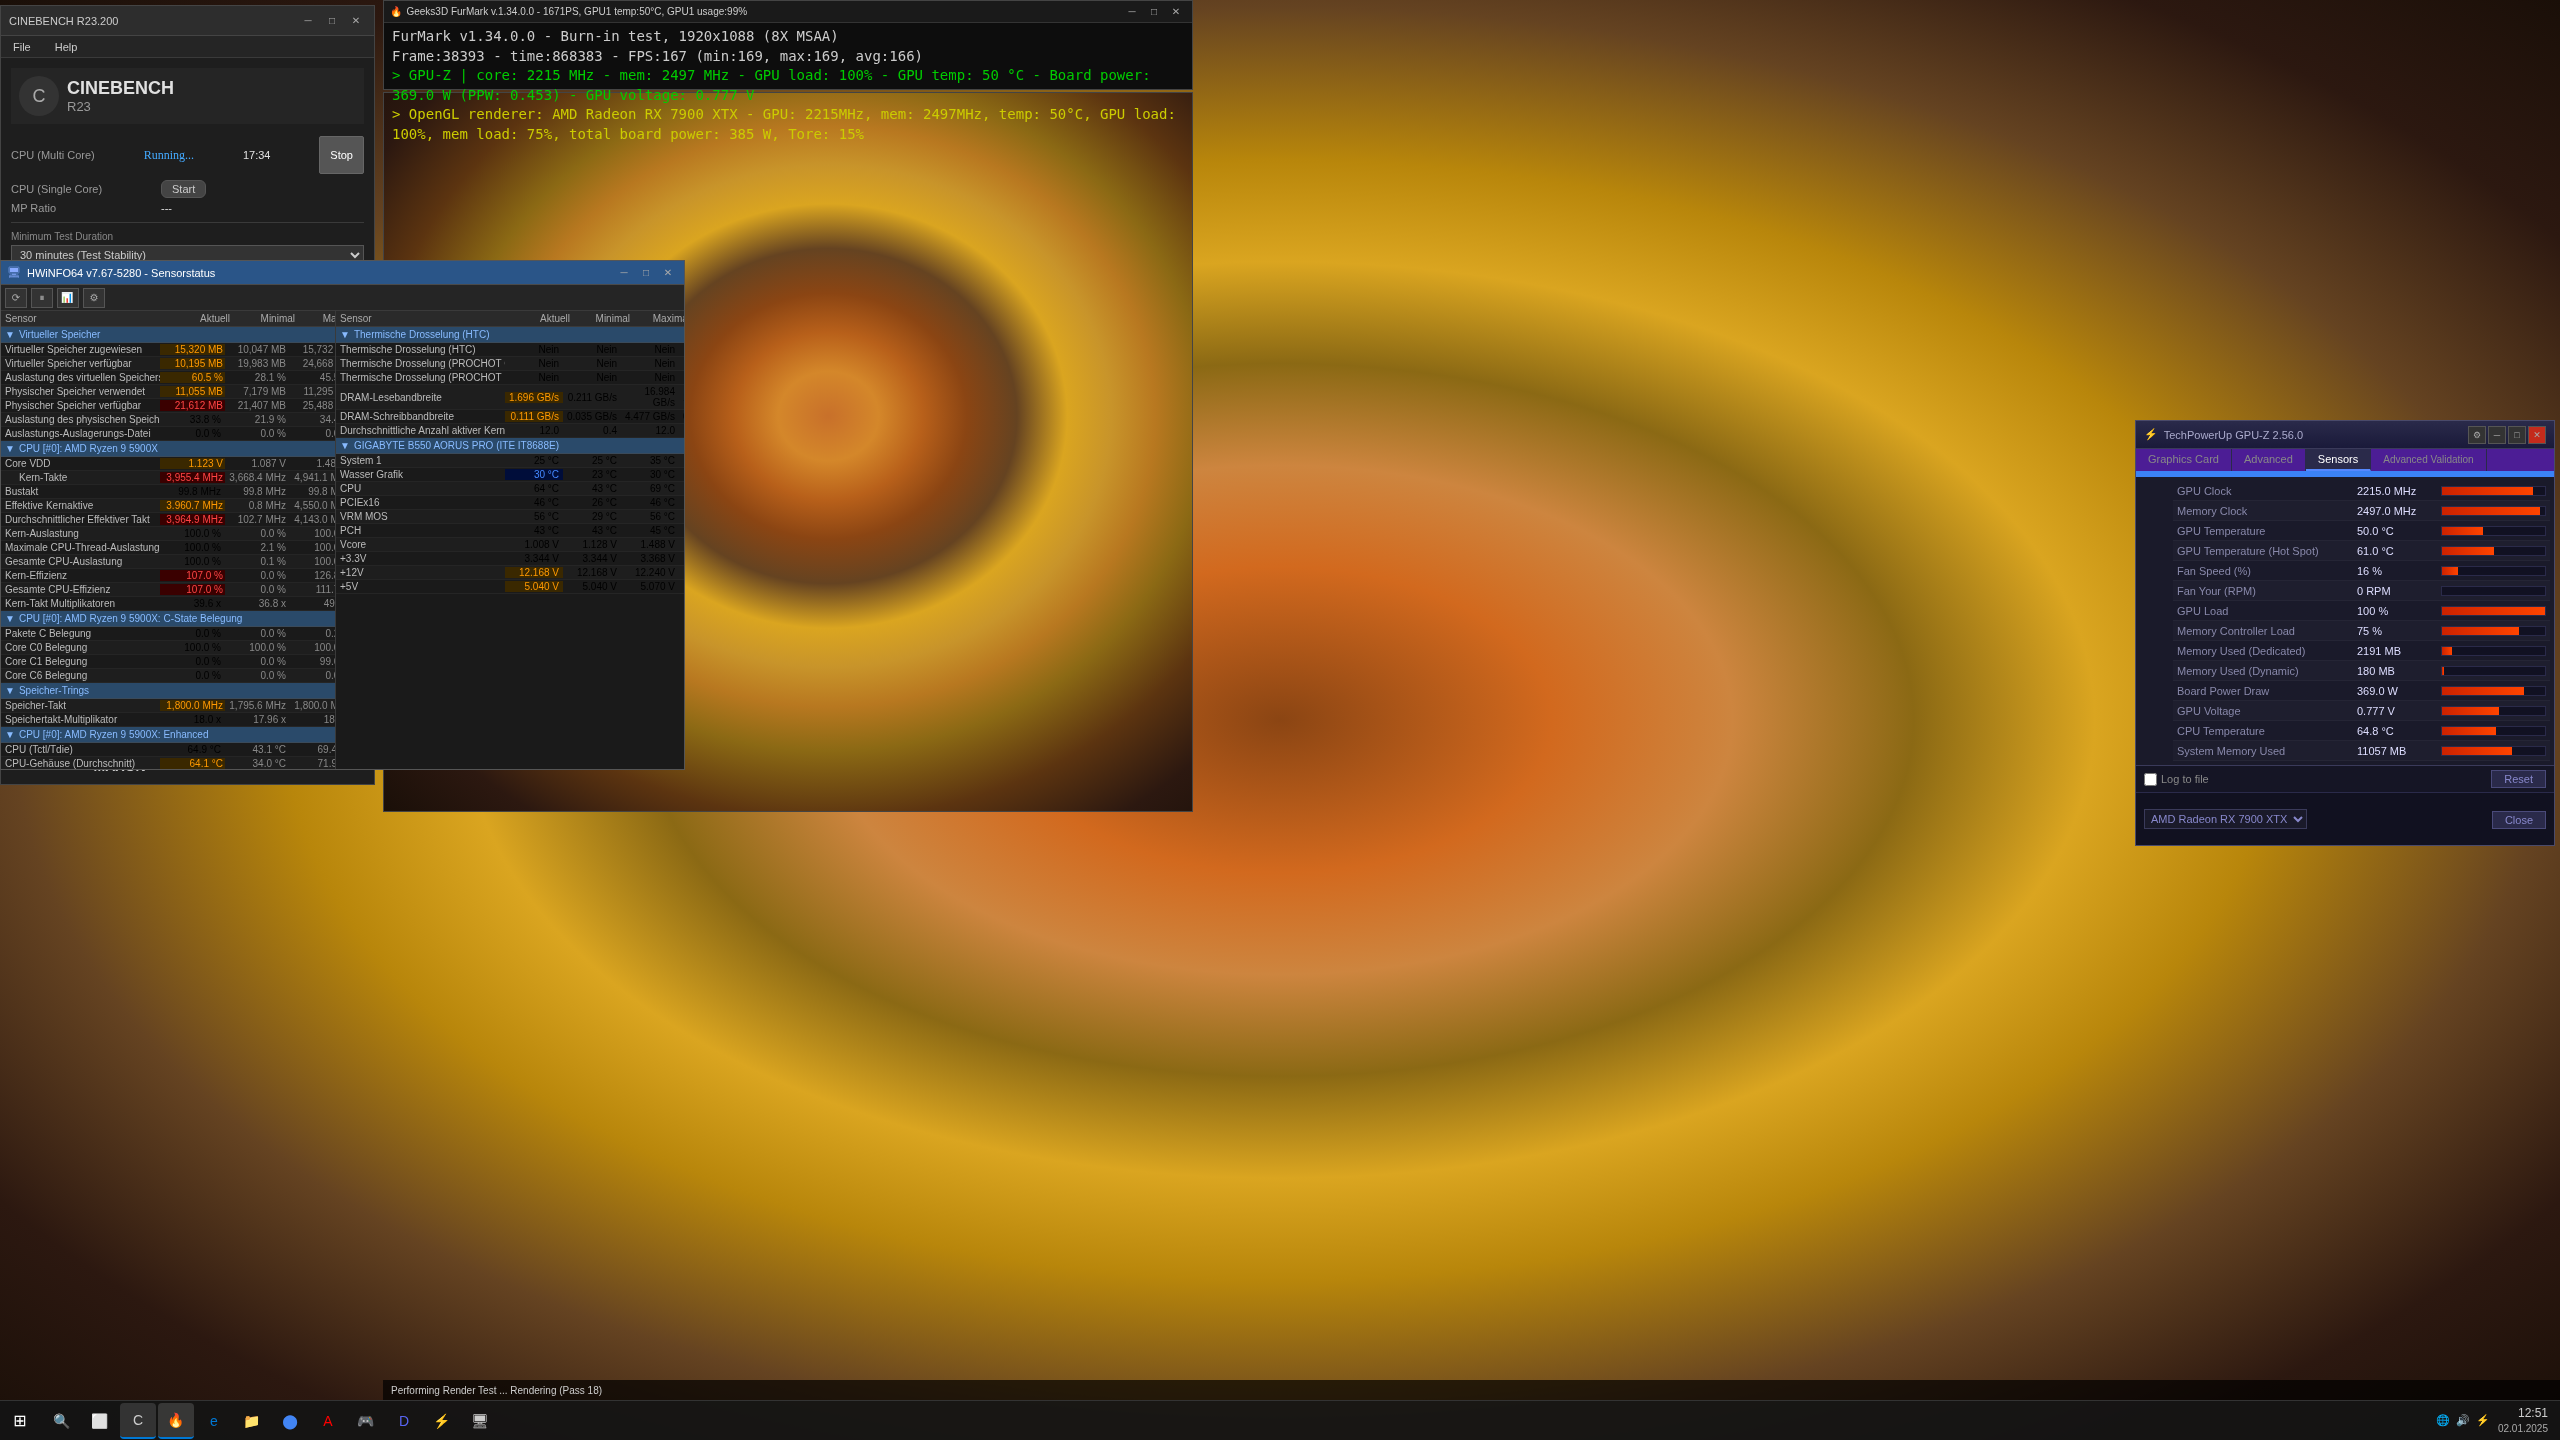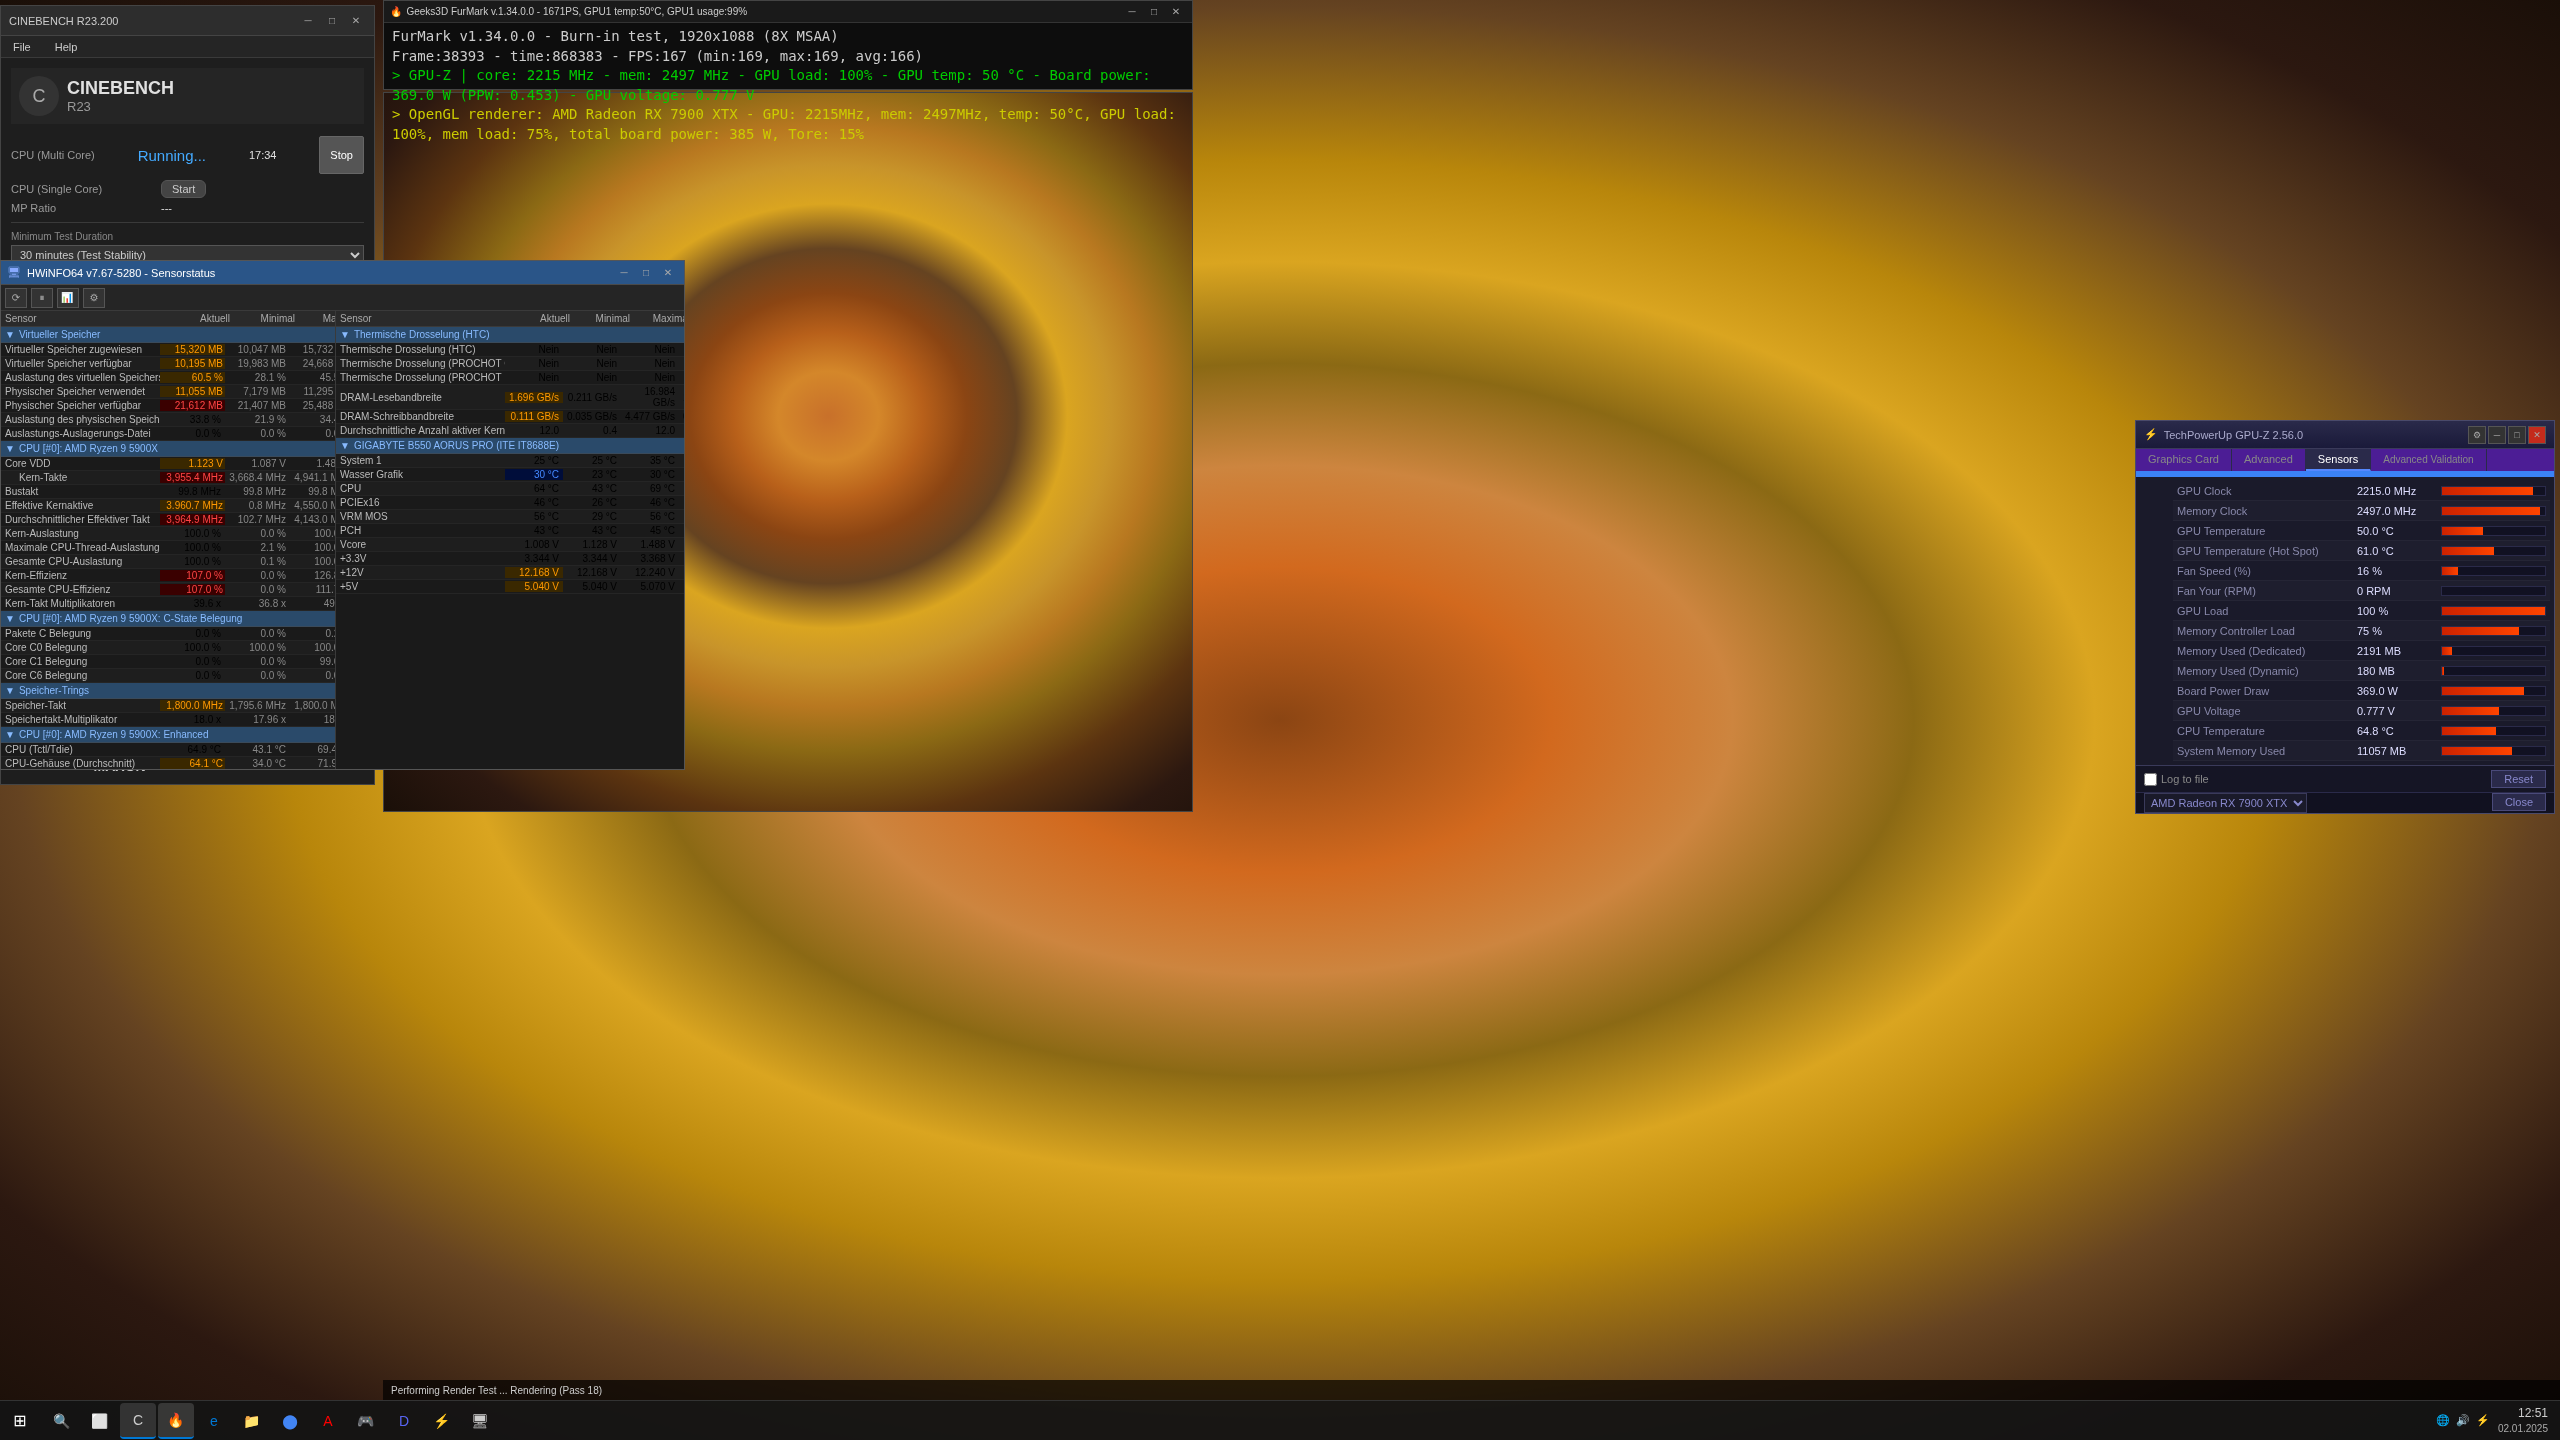--- a/index.html
+++ b/index.html
@@ -543,21 +543,21 @@
     <div class="cb-logo-area">
       <div class="cb-logo-circle">C</div>
       <div>
         <div class="cb-logo-text">CINEBENCH</div>
         <div class="cb-logo-num">R23</div>
       </div>
     </div>
 
     <div class="cb-timer-row">
       <span style="color:#999;font-size:11px;">CPU (Multi Core)</span>
-      <span style="color:#4af;margin:0 8px;font-size:15px;">Running...</span>
+      <span style="color:#4af;margin:0 8px;font-size:12px;font-family:Liberation Serif, serif;">Running...</span>
       <span style="color:#e0e0e0;margin-right:8px;font-size:11px;">17:34</span>
       <button class="cb-stop-btn">Stop</button>
     </div>
 
     <div class="cb-row">
       <span class="cb-label">CPU (Single Core)</span>
       <button class="cb-btn">Start</button>
     </div>
 
     <div class="cb-row">
@@ -1168,21 +1168,21 @@
     </div>
   </div>
 
   <div class="gpuz-footer">
     <div class="gpuz-log-check">
       <input type="checkbox" style="">
       <span>Log to file</span>
     </div>
     <button class="gpuz-footer-btn">Reset</button>
   </div>
-  <div style="padding:0 8px;background:#111120;border-top:1px solid #2a2a4a;display:flex;align-items:flex-start;justify-content:space-between;gap:20px;">
+  <div style="padding:16px 8px;background:#111120;border-top:1px solid #2a2a4a;display:flex;align-items:flex-end;justify-content:space-between;gap:20px;">
     <select style="background:#1a1a2a;color:#8888cc;border:1px solid #3a3a5a;font-size:11px;padding:2px;">
       <option>AMD Radeon RX 7900 XTX</option>
     </select>
     <button class="gpuz-footer-btn">Close</button>
   </div>
 </div>
 
 <div class="status-bar">
   <span>Performing Render Test ... Rendering (Pass 18)</span>
 </div>

